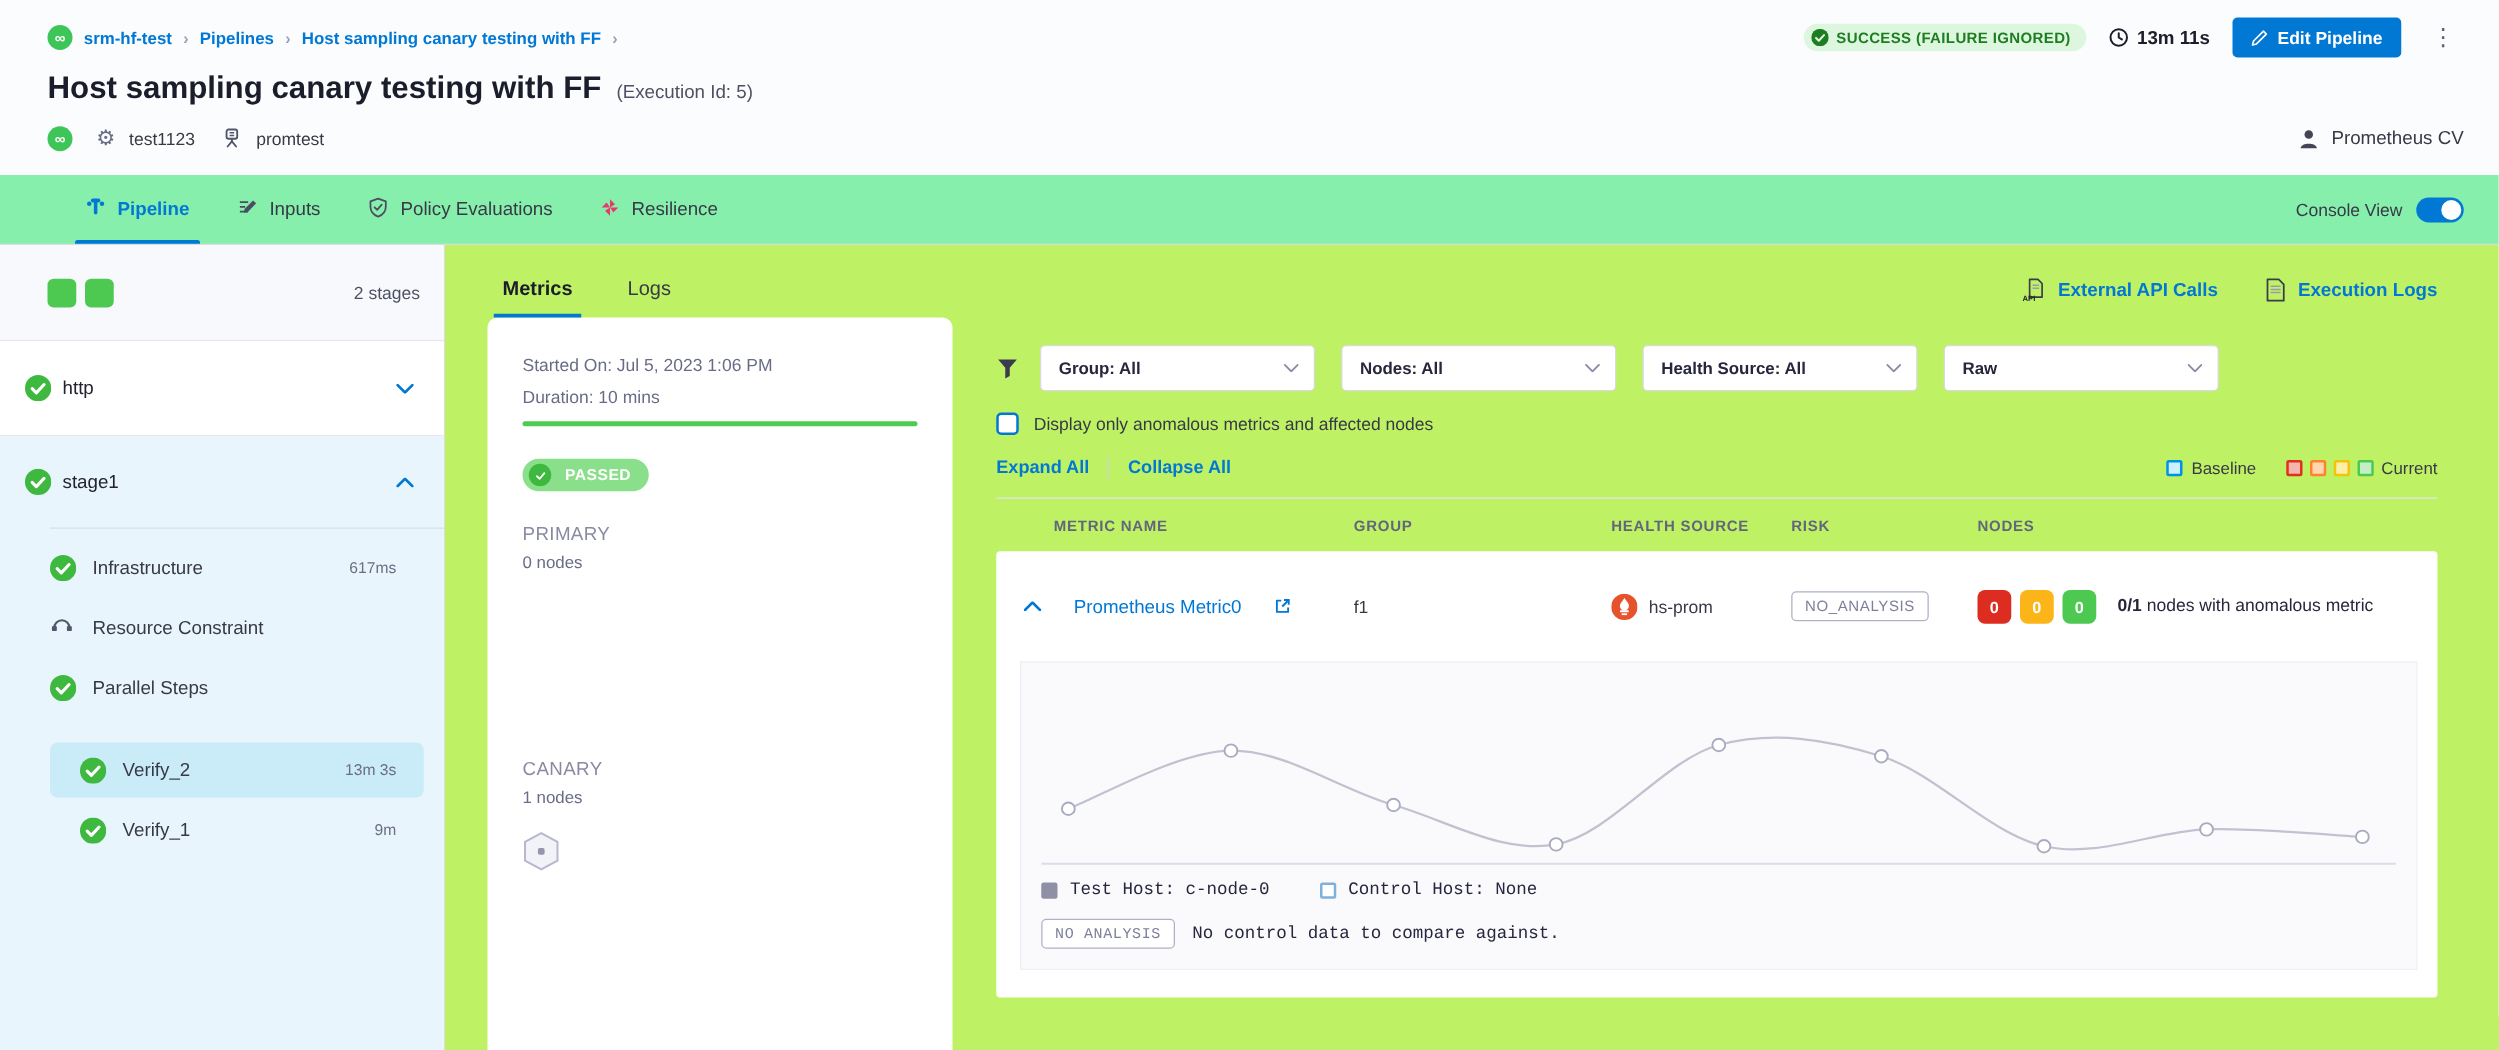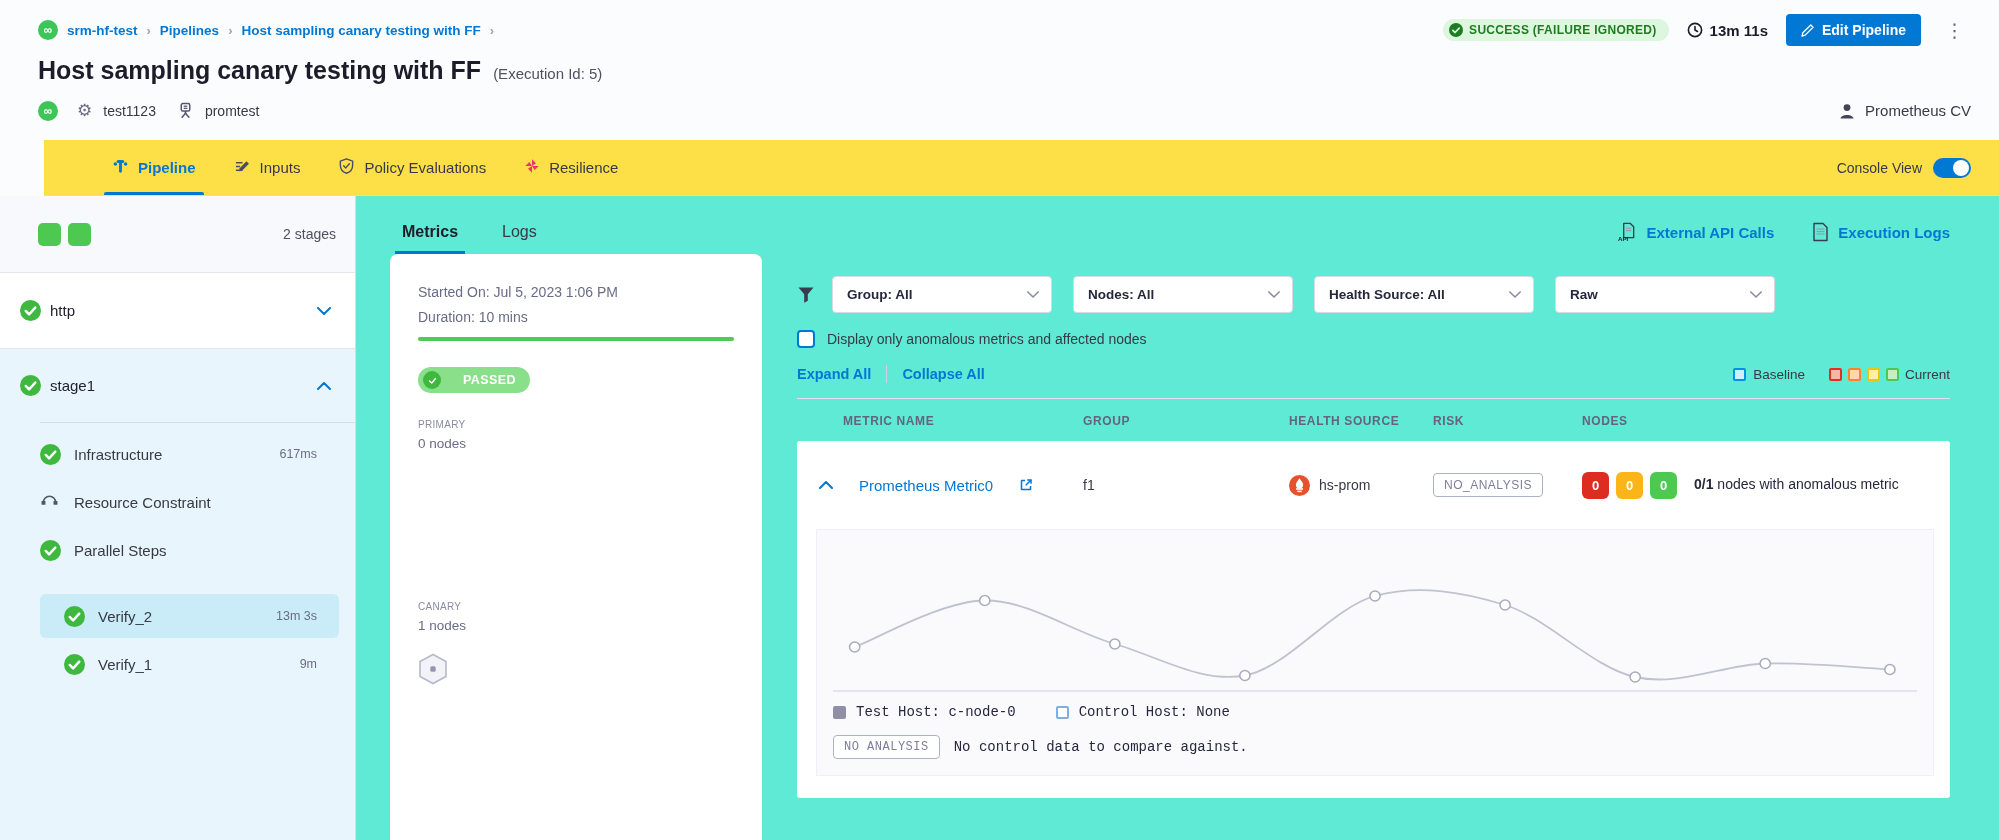--- a/index.html
+++ b/index.html
@@ -25,22 +25,22 @@
   .title-row { margin-top:10px; display:flex; align-items:baseline; gap:12px; }
   .page-title { font-size:25px; font-weight:bold; color:#1c1d2a; }
   .exec-id { font-size:15px; color:#4f5162; }
   .meta-row { margin-top:15px; display:flex; align-items:center; }
   .meta-left { display:flex; align-items:center; gap:11px; flex:1; }
   .gear { font-size:17px; color:#6b6d85; margin-left:8px; }
   .meta-text { font-size:14px; color:#383946; }
   .user-chip { display:flex; align-items:center; gap:9px; font-size:15px; color:#383946; }
 
   
-  .tab-bar { height:56px; background:#fde047; border-bottom:1px solid #d9dbe5; display:flex; 
-             padding:0 28px 0 54px;margin-left:44px; }
+  .tab-bar { height:56px; background:#86efac; border-bottom:1px solid #d9dbe5; display:flex; 
+             padding:0 28px 0 54px; }
   .main-tabs { display:flex; gap:10px; height:100%; }
   .main-tab { display:flex; align-items:center; gap:9px; padding:0 14px; font-size:15px; color:#383946;
               position:relative; cursor:pointer; }
   .main-tab.active { color:#0278d5; font-weight:bold; }
   .main-tab.active::after { content:""; position:absolute; left:6px; right:6px; bottom:0; height:3px;
               background:#0278d5; border-radius:2px 2px 0 0; }
   .console-view { margin-left:auto; display:flex; align-items:center; gap:11px; font-size:14px; color:#383946; }
   .toggle { width:38px; height:20px; border-radius:10px; background:#0278d5; position:relative; cursor:pointer; }
   .toggle::after { content:""; position:absolute; right:2px; top:2px; width:16px; height:16px; border-radius:50%; background:#fff; }
 
@@ -64,38 +64,38 @@
   .step-row.indent { padding-left:64px; }
   .step-row.gap-top { margin-top:18px; }
   .step-row.selected::before { content:""; position:absolute; left:40px; right:16px; top:2px; bottom:2px;
               background:#c9ecf8; border-radius:6px; }
   .step-row > * { position:relative; }
   .step-label { flex:1; font-size:15px; color:#383946; }
   .step-duration { font-size:12.5px; color:#6b6d85; }
   .sicon { width:21px; height:21px; flex:none; display:flex; }
 
   
-  .main { flex:1; background:#5eead4; overflow:hidden; }
+  .main { flex:1; background:#bef264; overflow:hidden; }
   .metrics-head { height:58px; display:flex; align-items:flex-end; padding:0 49px 0 46px; }
   .sub-tabs { display:flex; gap:44px; }
   .sub-tab { font-size:16px; color:#383946; padding-bottom:13px; position:relative; cursor:pointer; }
   .sub-tab.active { font-weight:bold; color:#1c1d2a; }
   .sub-tab.active::after { content:""; position:absolute; left:-7px; right:-7px; bottom:0; height:3px; background:#0278d5; }
   .head-links { margin-left:auto; display:flex; gap:38px; align-items:center; padding-bottom:12px; }
   .head-link { display:flex; align-items:center; gap:9px; color:#0278d5; font-weight:bold; font-size:15px; cursor:pointer; }
 
   .main-body { display:flex; align-items:flex-start; }
   .summary-card { width:372px; margin-left:34px; background:#fff; border-radius:8px 8px 0 0; height:586px;
                   padding:30px 28px; flex:none; }
   .card-line { font-size:14px; color:#696c87; margin-bottom:9px; }
   .progress-bar { height:4px; background:#4ecb52; border-radius:2px; margin-top:12px; }
-  .passed-badge { margin-top:26px; display:inline-flex; align-items:center; gap:22px; background:#8ae08a;
+  .passed-badge { margin-top:26px; display:inline-flex; align-items:center; gap:11px; background:#8ae08a;
                   border-radius:14px; padding:4px 14px 4px 5px; color:#fff; font-weight:bold; font-size:12.5px; letter-spacing:.4px; }
   .passed-cc { width:18px; height:18px; background:#3eb83e; border-radius:50%; display:flex; align-items:center; justify-content:center; }
-  .node-group-label { margin-top:26px; font-size:10px; color:#8a8ba3; letter-spacing:.3px; }
+  .node-group-label { margin-top:26px; font-size:15px; color:#8a8ba3; letter-spacing:.3px; }
   .node-group-count { margin-top:6px; font-size:13.5px; color:#696c87; }
   .canary-gap { margin-top:150px; }
   .hexagon-wrap { margin-top:20px; }
 
   .metrics-panel { flex:1; margin:22px 49px 0 35px; }
   .filter-row { display:flex; align-items:center; }
   .funnel-wrap { width:20px; display:flex; margin-right:15px; }
   .select { width:220px; height:37px; background:#fff; border:1px solid #d8d9e3; border-radius:4px;
             display:flex; align-items:center; padding:0 12px 0 14px; font-size:13.5px; font-weight:bold;
             color:#26273c; cursor:pointer; margin-right:21px; }

